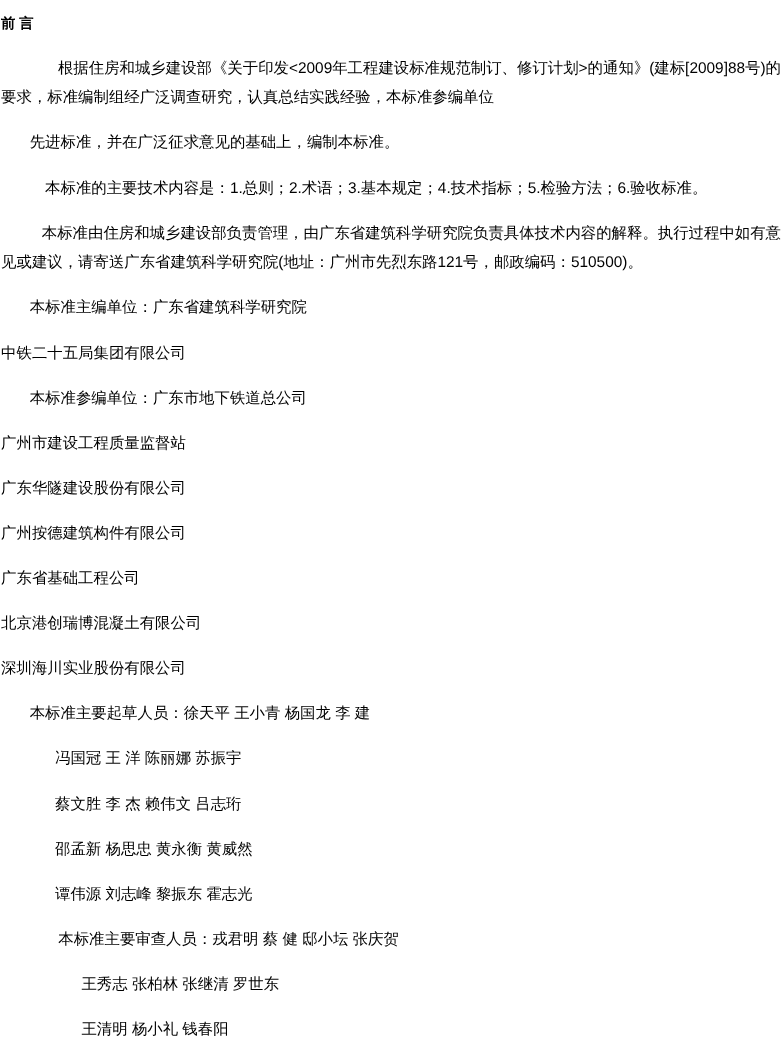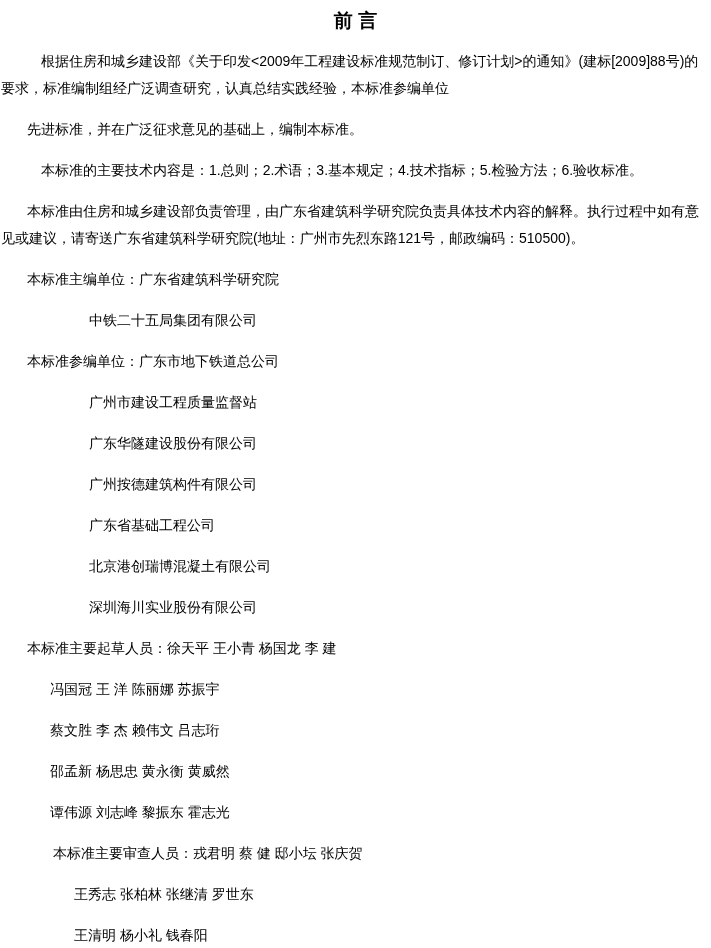--- a/index.html
+++ b/index.html
@@ -7,34 +7,33 @@
   body {
     background: #ffffff;
     color: #000000;
     font-family: "Liberation Sans", sans-serif;
     font-size: 14px;
     padding: 7px 1px 0 1px;
     overflow: hidden;
   }
   .title {
     font-weight: bold;
-    text-align: center;
-    font-size: 19px;
+    font-size: 13px;
     line-height: 27px;
     margin: 0 0 14px 0;
   }
   .line {
     line-height: 27px;
     margin: 0 0 14px 0;
     white-space: pre-wrap;
   }
-  .tight { margin-bottom: 0; }
+  .tight { margin-bottom: 0; text-align: right; }
   .ind-p      { padding-left: 40px; }   
   .ind-sm     { padding-left: 26px; }   
-  .ind-org    { padding-left: 88px; }   
+  .ind-org    { }   
   .ind-name   { padding-left: 49px; }  
   .ind-rvlab  { padding-left: 52px; }   
   .ind-rvname { padding-left: 73px; }  
 </style>
 </head>
 <body>
 
 <div class="page">
 
   <div class="title">前 言</div>

